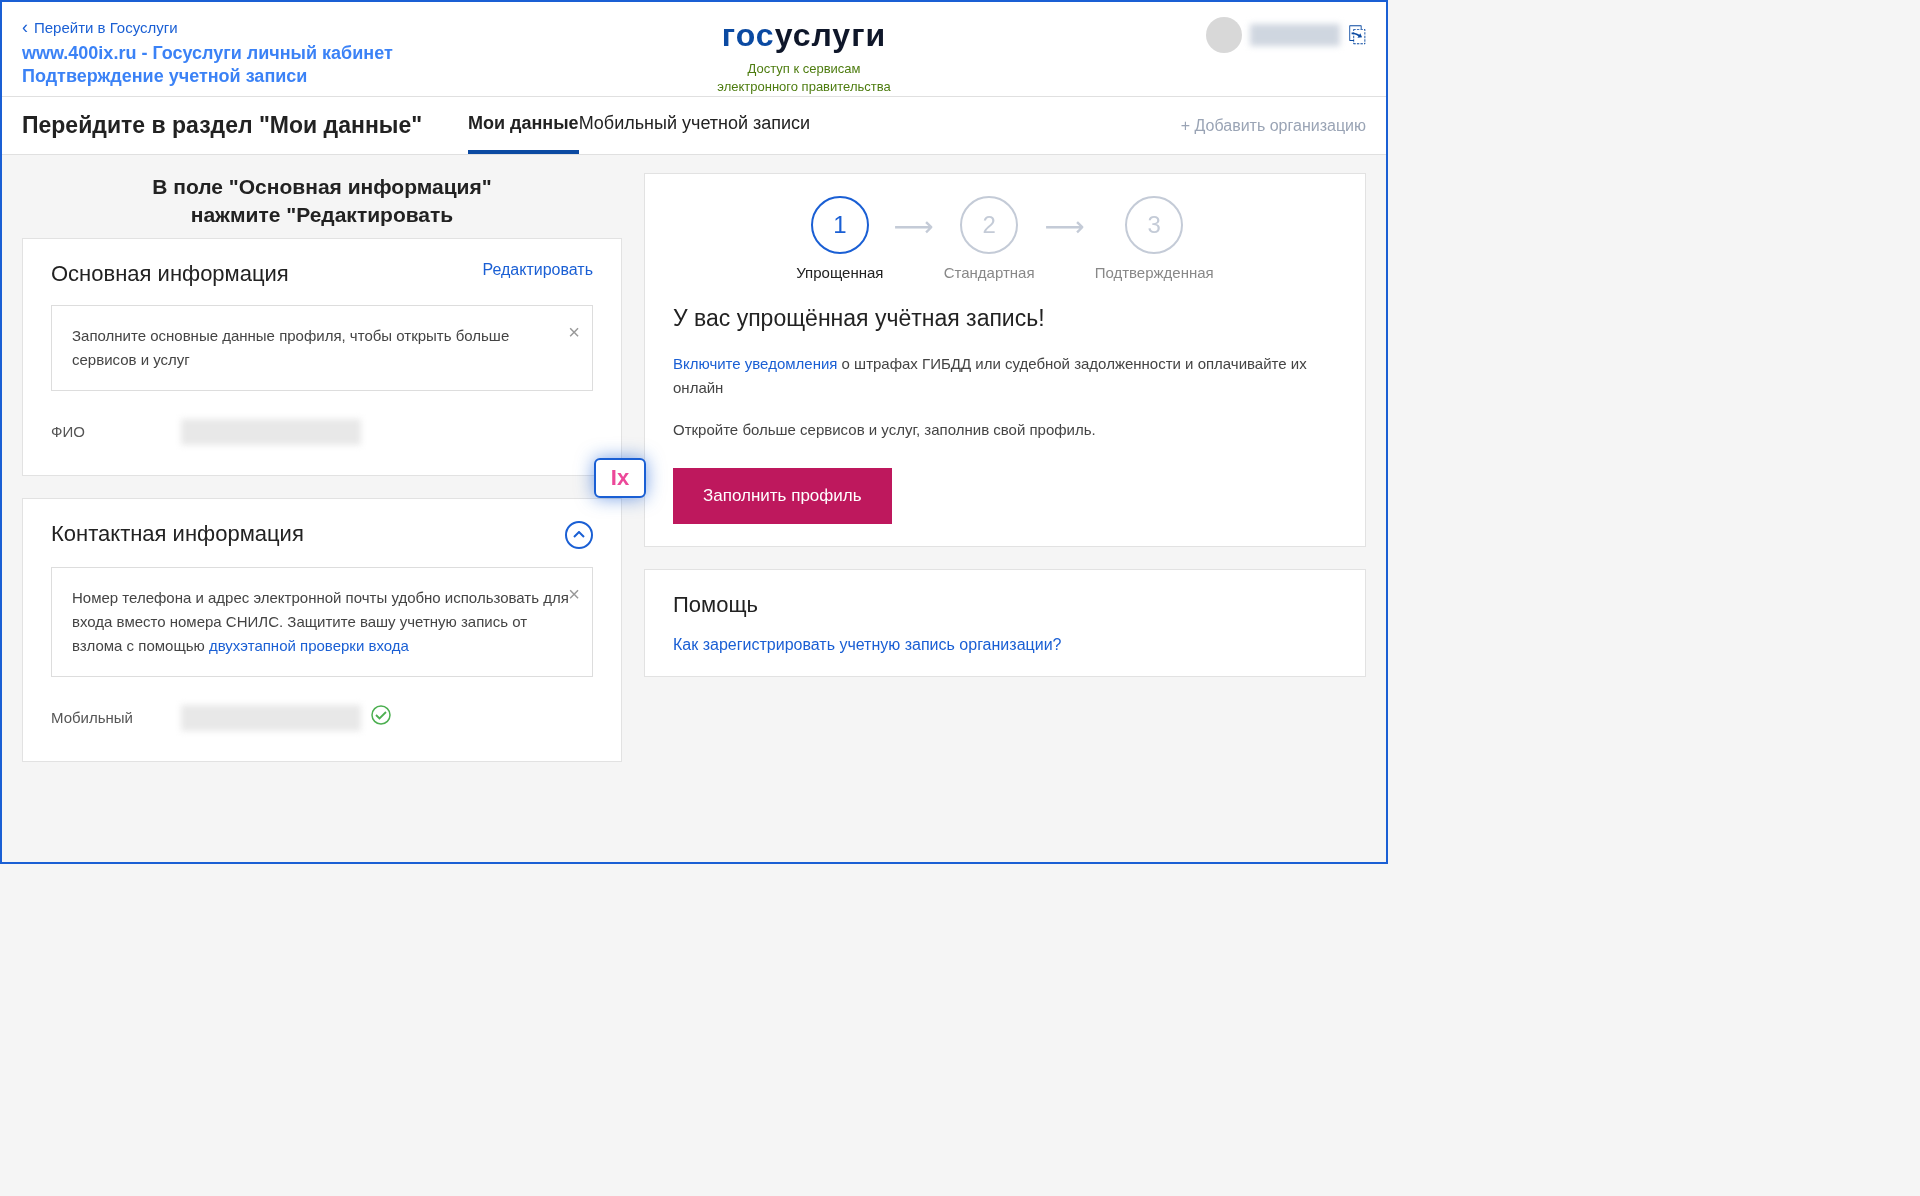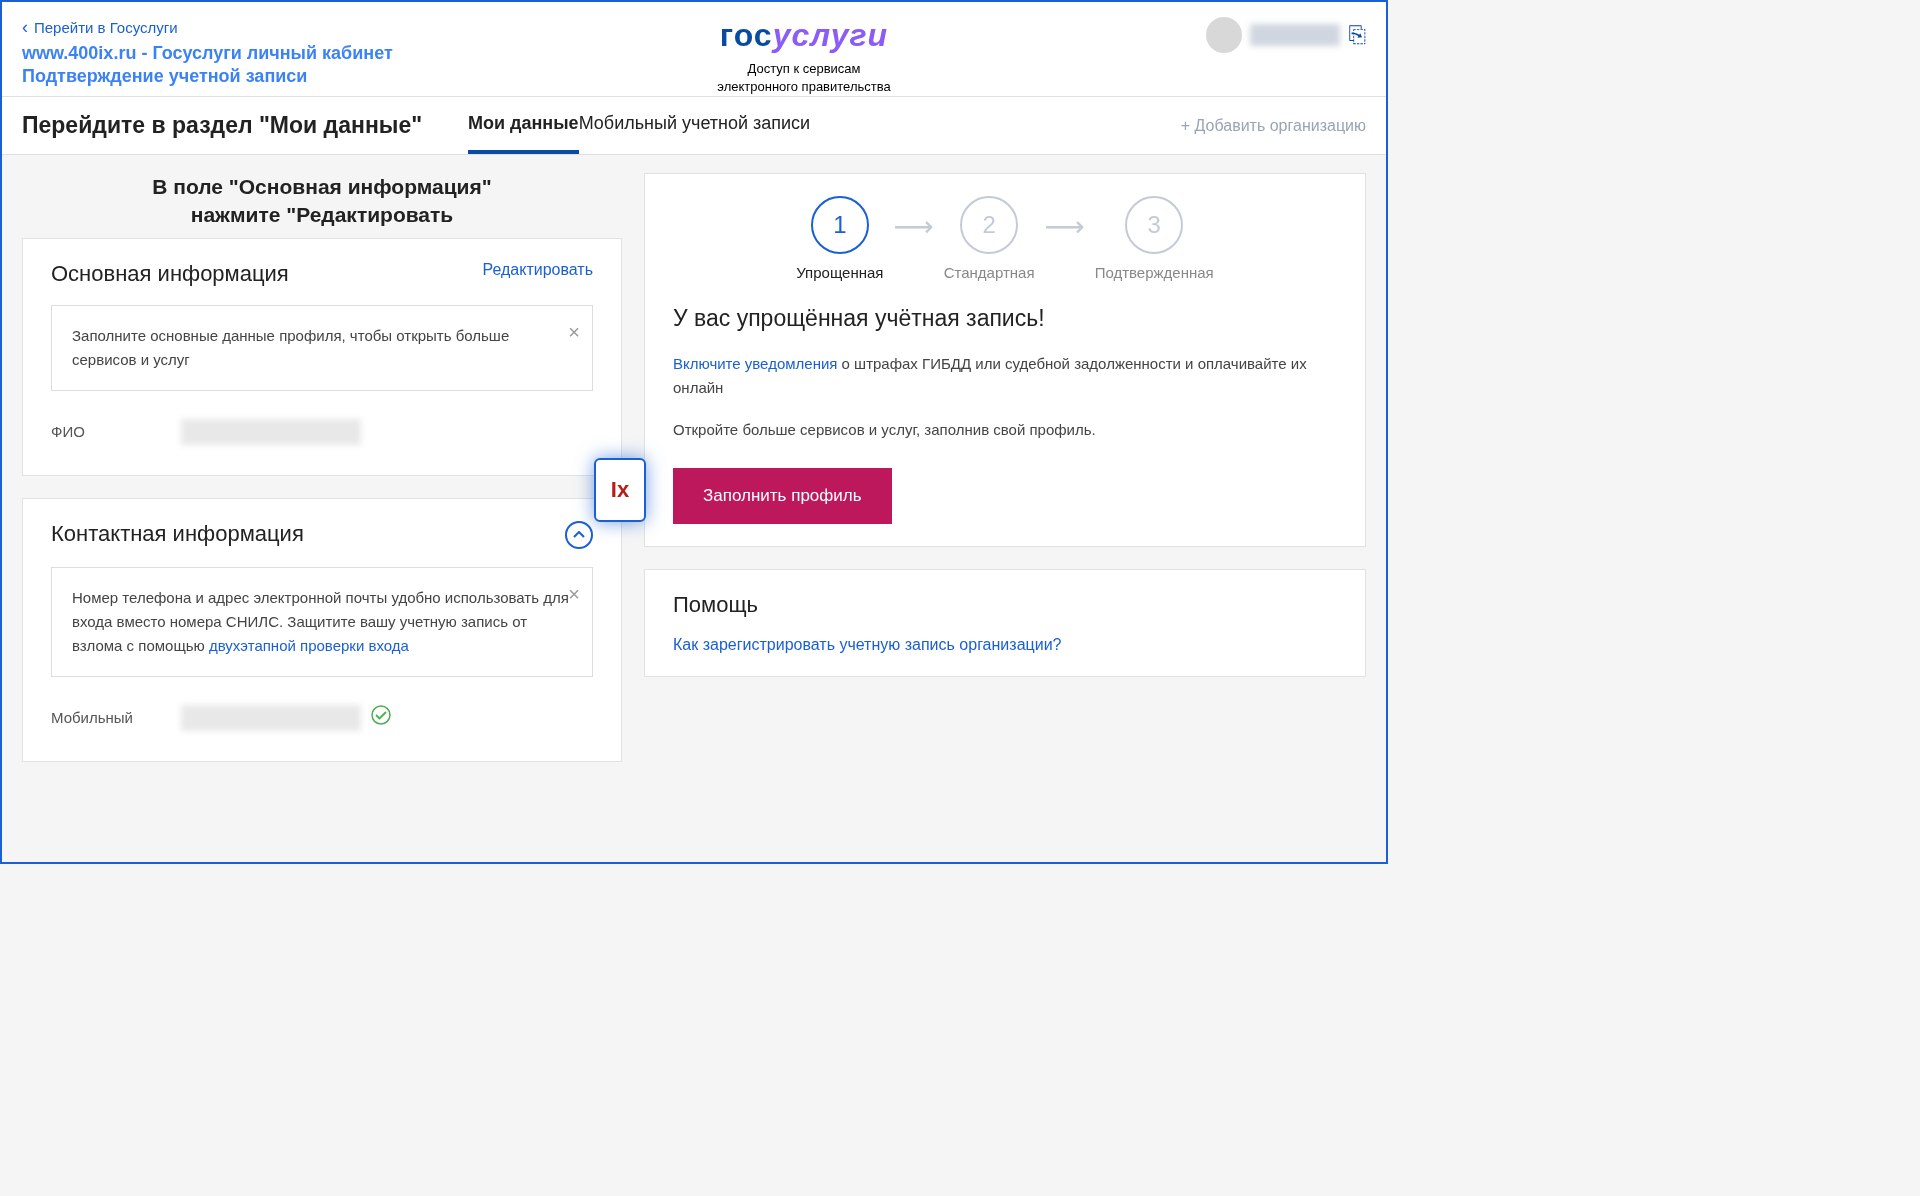--- a/index.html
+++ b/index.html
@@ -42,23 +42,23 @@
 .header-center {
   flex: 1;
   text-align: center;
 }
 .logo {
   font-size: 32px;
   font-weight: bold;
   letter-spacing: 1px;
 }
 .logo-blue { color: #0b4aa2; }
-.logo-red { color: #8b5cf6; font-style: italic; }
+.logo-red { color: #0f172a; }
 .sublogo {
-  color: #000000;
+  color: #4d7c0f;
   font-size: 13px;
   margin-top: 6px;
   line-height: 1.4;
 }
 .header-right {
   flex: 0 0 200px;
   display: flex;
   justify-content: flex-end;
   align-items: center;
   gap: 8px;
@@ -194,30 +194,30 @@
 .check-ok {
   color: #4caf50;
   margin-left: 10px;
   font-size: 20px;
 }
 .ix-badge {
   position: absolute;
   right: -24px;
   top: 220px;
   width: 52px;
-  height: 64px;
+  height: 40px;
   background: #fff;
   border: 2px solid #1a5fd4;
   border-radius: 6px;
   display: flex;
   align-items: center;
   justify-content: center;
   font-weight: bold;
   font-size: 22px;
-  color: #b91c1c;
+  color: #ec4899;
   box-shadow: 0 0 18px rgba(26,95,212,0.6);
   margin-left: 40px;
 }
 .left-wrap { position: relative; }
 .steps {
   display: flex;
   align-items: center;
   justify-content: center;
   gap: 10px;
   margin-bottom: 24px;

